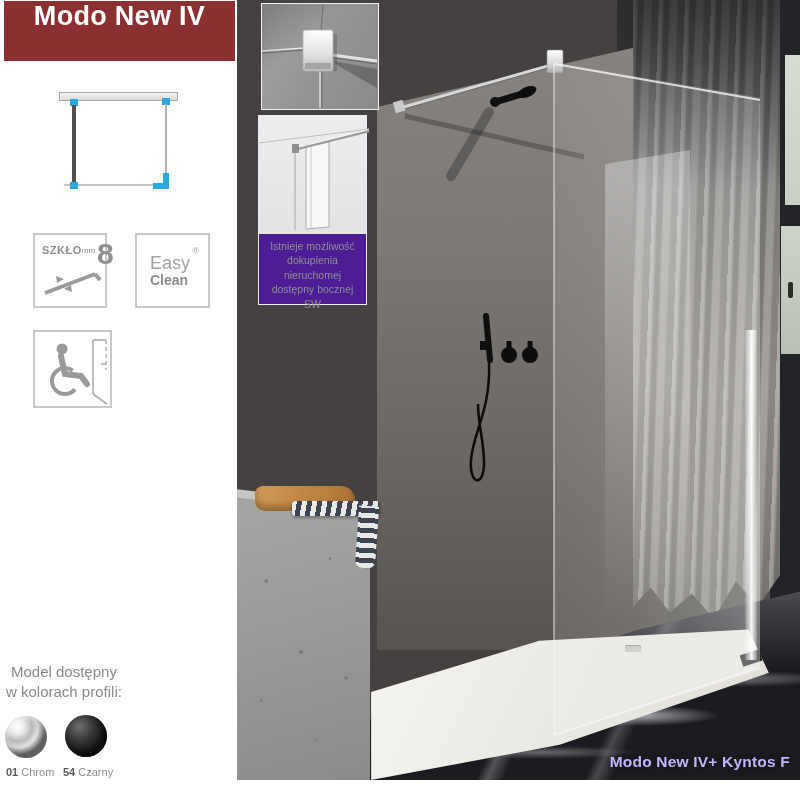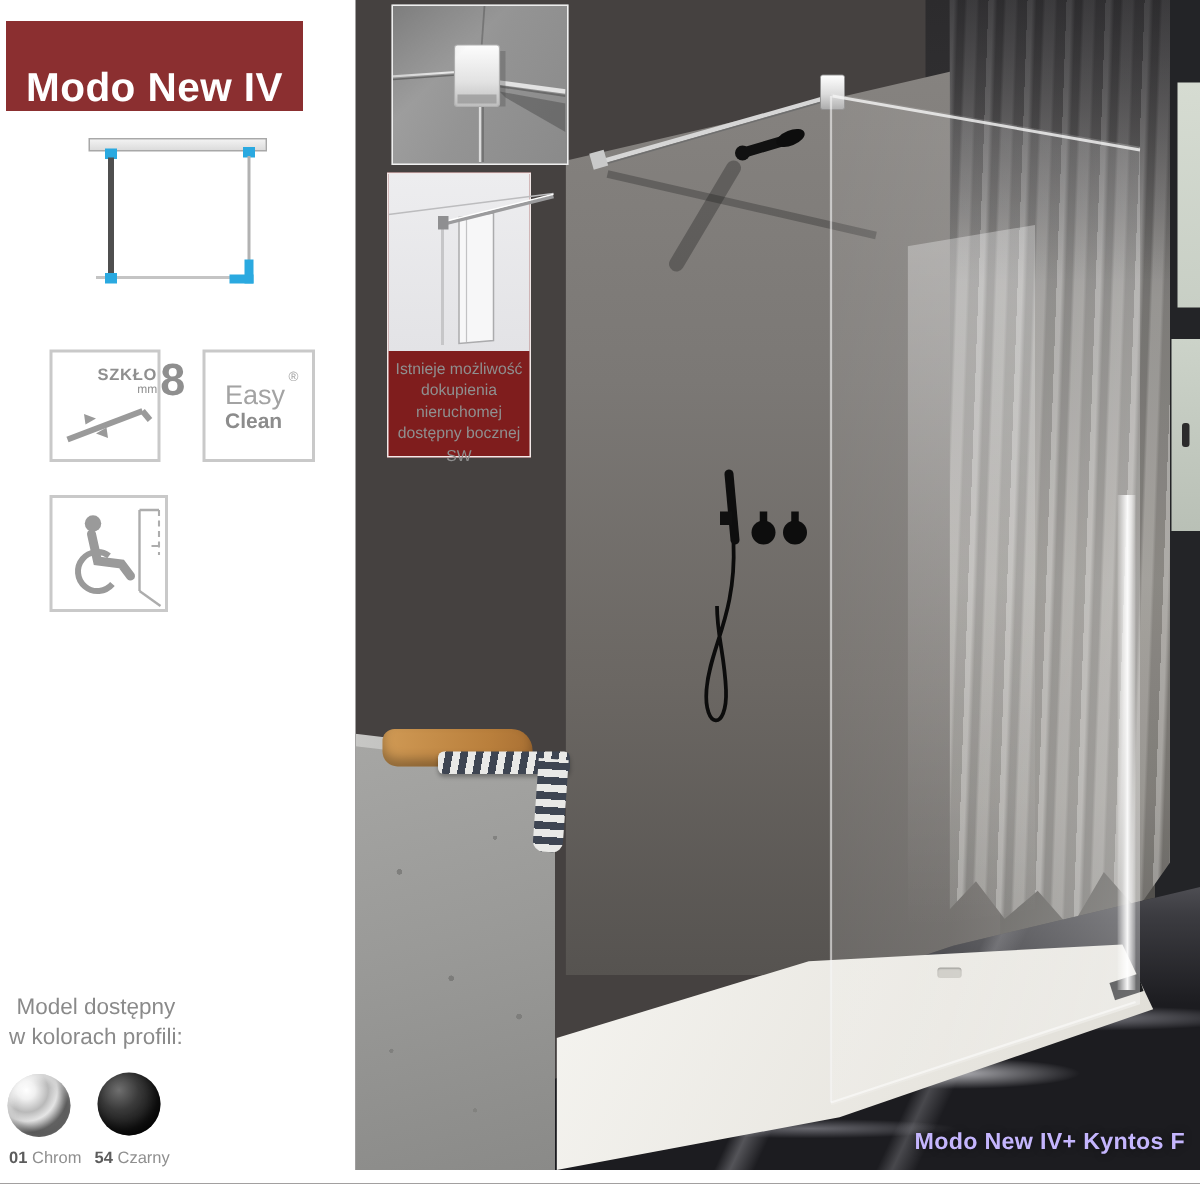--- a/index.html
+++ b/index.html
@@ -1,39 +1,39 @@
 <!DOCTYPE html>
 <html><head>
 <meta charset="utf-8">
 <style>
   * { margin:0; padding:0; box-sizing:border-box; }
   html,body { width:800px; height:789px; }
   body { position:relative; background:#ffffff; font-family:"Liberation Sans", sans-serif; overflow:hidden; }
 
   
-  .banner { position:absolute; left:4px; top:14px; width:198px; height:60px; background:#8b2f30;
-            color:#fff; display:flex; align-items:flex-end; justify-content:center;
+  .banner { position:absolute; left:4px; top:1px; width:231px; height:60px; background:#8b2f30;
+            color:#fff; display:flex; align-items:flex-start; justify-content:center;
             font-size:27px; font-weight:600; letter-spacing:.3px; }
 
   
   .schematic { position:absolute; left:40px; top:85px; width:150px; height:112px; }
   .sch-bar  { position:absolute; left:19px; top:7px; width:119px; height:9px;
               background:linear-gradient(#f2f2f2,#dcdcdc); border:1px solid #a8a8a8; }
   .sch-sq   { position:absolute; width:8px; height:7px; background:#2aa9e0; }
   .sch-dark { position:absolute; left:32px; top:20px; width:4px; height:80px; background:#4f4f4f; }
   .sch-thin { position:absolute; left:125px; top:19px; width:2px; height:81px; background:#b2b2b2; }
   .sch-bot  { position:absolute; left:24px; top:99px; width:104px; height:2px; background:#c4c4c4; }
   .sch-cnr-v{ position:absolute; left:123px; top:88px; width:6px; height:16px; background:#2aa9e0; }
   .sch-cnr-h{ position:absolute; left:113px; top:98px; width:16px; height:6px; background:#2aa9e0; }
 
   
   .badge { position:absolute; border:2px solid #c9c9c9; background:#fff; }
   .badge-glass { left:33px; top:233px; width:74px; height:75px; padding:6px 5px 2px 7px; }
   .bg-row { display:flex; align-items:flex-start; }
-  .bg-col { display:flex; flex-direction:column; align-items:flex-end; margin-top:4px;margin-left:23px; }
+  .bg-col { display:flex; align-items:flex-end; margin-top:4px; }
   .bg-label { font-size:11px; font-weight:bold; color:#8f8f8f; letter-spacing:.5px; line-height:1; }
   .bg-unit  { font-size:8px; color:#8f8f8f; line-height:1.1; }
   .bg-value { font-size:30px; font-weight:bold; color:#8f8f8f; line-height:.85; margin-left:2px; }
   .badge-easy { left:135px; top:233px; width:75px; height:75px; display:flex; flex-direction:column;
                 align-items:flex-start; justify-content:center; padding-left:13px; }
   .ec1 { font-size:18px; color:#a3a3a3; line-height:1.05; }
   .ec2 { font-size:14px; font-weight:bold; color:#8c8c8c; line-height:1.05; }
   .ecr { position:absolute; top:11px; right:9px; font-size:9px; color:#a3a3a3; }
   .badge-access { left:33px; top:330px; width:79px; height:78px; }
 
@@ -118,22 +118,22 @@
       background:linear-gradient(90deg, rgba(255,255,255,.15), rgba(255,255,255,.95) 55%, rgba(255,255,255,.2)); }
   .p-caption { position:absolute; right:10px; bottom:9px; color:#c4b5fd; font-size:15.5px; font-weight:600;
       letter-spacing:.2px; text-shadow:0 0 6px rgba(0,0,0,.45); }
 
   
   .p-inset1 { position:absolute; left:24px; top:3px; width:118px; height:107px;
       border:1.5px solid rgba(255,255,255,.85); overflow:hidden;
       background:linear-gradient(115deg,#a5a5a5,#949494 50%,#8a8a8a); }
   .p-inset1-shade { position:absolute; left:0; top:0; width:100%; height:100%;
       background:linear-gradient(135deg, rgba(50,50,50,.35), rgba(0,0,0,0) 35%); }
-  .p-inset2 { position:absolute; left:21px; top:115px; width:96px; height:190px;
-      border:1.5px solid rgba(255,255,255,.9); background:#7f1d1d; }
+  .p-inset2 { position:absolute; left:21px; top:115px; width:109px; height:190px;
+      border:1.5px solid rgba(255,255,255,.9); background:#4c1d95; }
   .p-inset2-draw { position:relative; width:100%; height:118px;
       background:linear-gradient(180deg,#ededef,#e3e3e6); }
   .p-inset2-note { padding:5px 3px 0 3px; font-size:10.5px; color:#8f8f8f; text-align:center; line-height:1.38; }
 </style>
 </head>
 <body>
 
 <div class="banner">
   <span>Modo New IV</span>
 </div>

